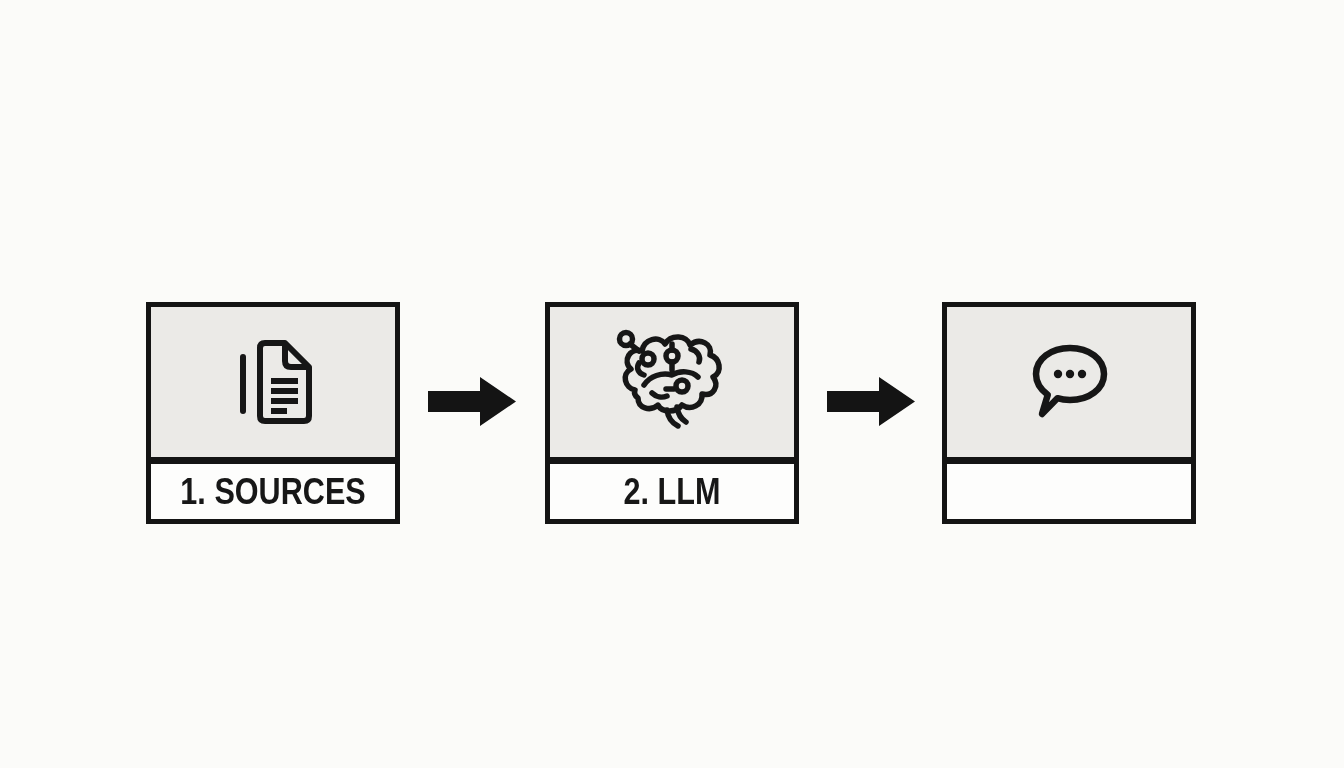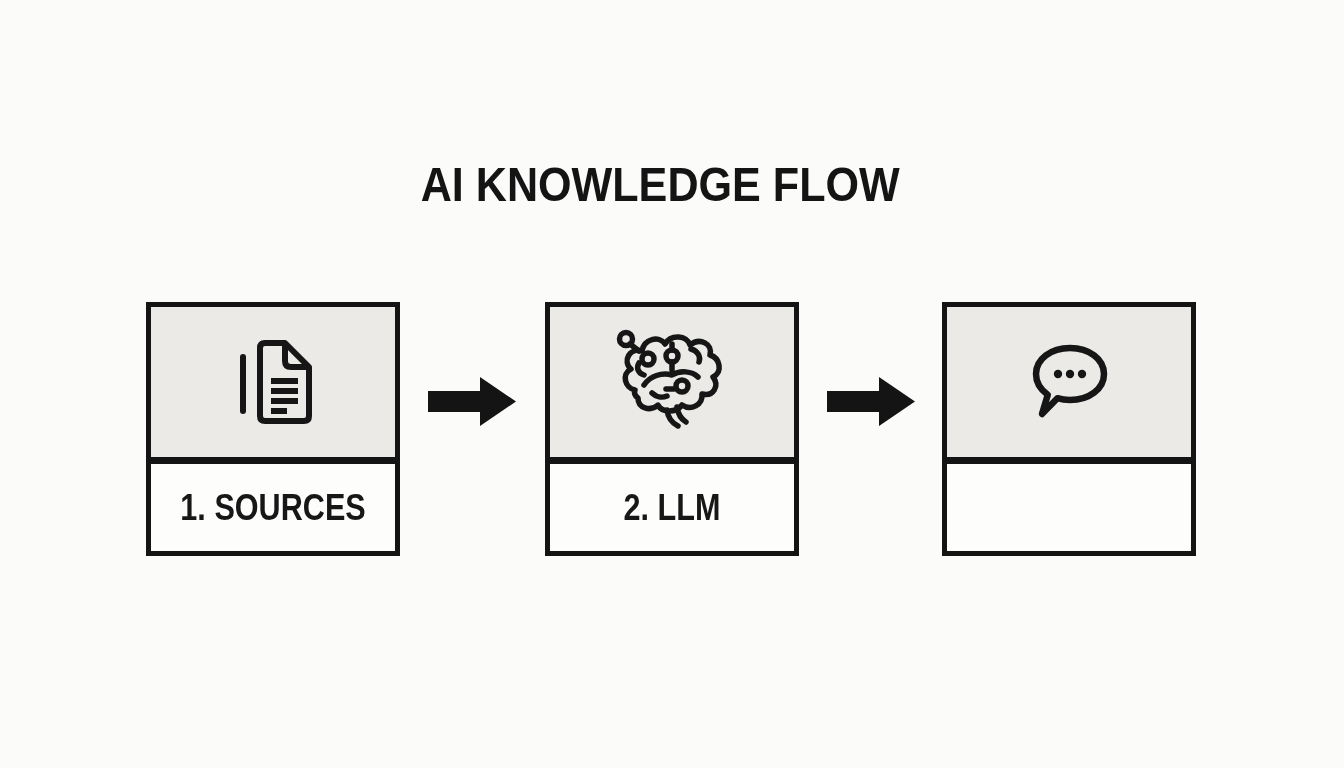--- a/index.html
+++ b/index.html
@@ -34,21 +34,21 @@
   .title .squeeze {
     display: inline-block;
     transform: scaleX(0.88);
     transform-origin: 50% 50%;
   }
 
   .card {
     position: absolute;
     top: 302px;
     width: 254px;
-    height: 254px;
+    height: 222px;
     border: 5px solid #141414;
     background: #fdfdfc;
     display: flex;
     flex-direction: column;
   }
   .card.pos-1 { left: 146px; }
   .card.pos-2 { left: 545px; text-align: right; }
   .card.pos-3 { left: 942px; }
 
   .card .icon-panel {
@@ -86,23 +86,20 @@
   .flow-arrow.gap-1 { left: 428px; }
   .flow-arrow.gap-2 { left: 827px; }
 
   .icon-svg { display: block; }
 </style>
 </head>
 <body>
 
 <div class="canvas">
 
-  <div class="title">
-    <span class="squeeze">AI KNOWLEDGE FLOW</span>
-  </div>
 
   <div class="card pos-1">
     <div class="icon-panel">
       <span>
         <svg class="icon-svg" width="88" height="102" viewBox="0 0 88 102" fill="none">
           <path d="M14 26 V 80" stroke="#161616" stroke-width="6" stroke-linecap="round"></path>
           <path d="M56 12 H36 Q31 12 31 17 V85 Q31 90 36 90 H75 Q80 90 80 85 V36 L56 12 Z" stroke="#161616" stroke-width="6" stroke-linejoin="round" fill="none"></path>
           <path d="M56 12 V30 Q56 36 62 36 H80" stroke="#161616" stroke-width="6" stroke-linejoin="round" fill="none"></path>
           <path d="M42 50 H69" stroke="#161616" stroke-width="6"></path>
           <path d="M42 60 H69" stroke="#161616" stroke-width="6"></path>

